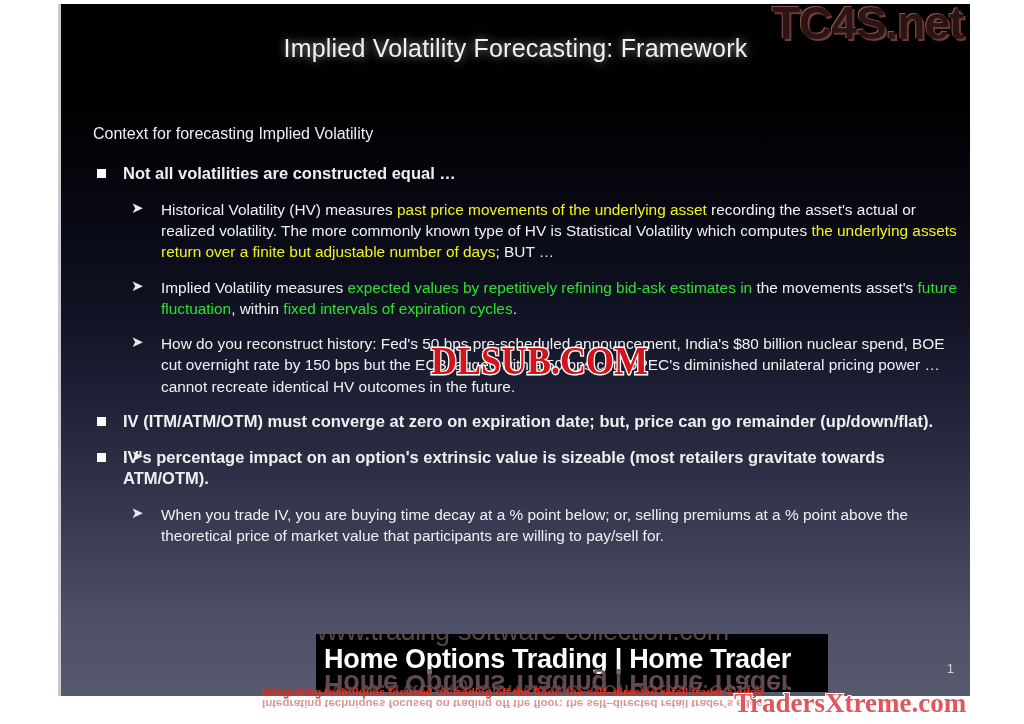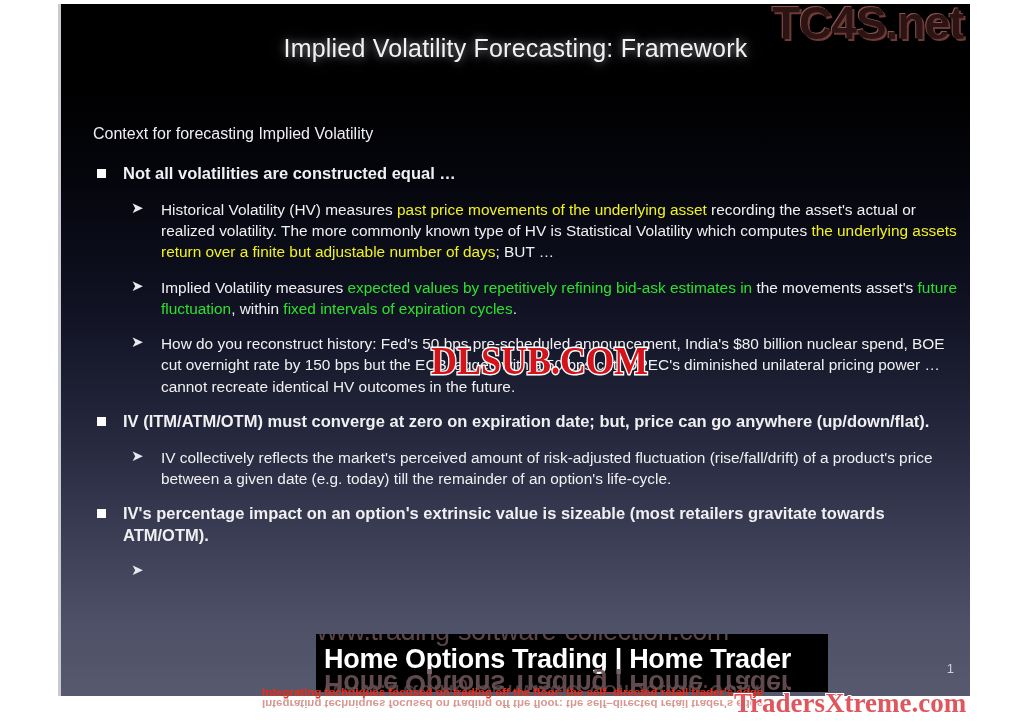--- a/index.html
+++ b/index.html
@@ -246,24 +246,24 @@
     <div id="title-bar"></div>
     <h1 id="title-text">Implied Volatility Forecasting: Framework</h1>
 
     <div id="body">
       <div class="lead">Context for forecasting Implied Volatility</div>
       <div id="bullet-host">
           <div class="l1"><span class="mk"></span><span>Not all volatilities are constructed equal …</span></div>
           <div class="l2"><span class="mk">➤</span><span><span>Historical Volatility (HV) measures </span><span class="hl-yellow">past price movements of the underlying asset</span><span> recording the asset's actual or realized volatility. The more commonly known type of HV is Statistical Volatility which computes </span><span class="hl-yellow">the underlying assets return over a finite but adjustable number of days</span><span>; BUT …</span></span></div>
           <div class="l2"><span class="mk">➤</span><span><span>Implied Volatility measures </span><span class="hl-green">expected values by repetitively refining bid-ask estimates in</span><span> the movements asset's </span><span class="hl-green">future fluctuation</span><span>, within </span><span class="hl-green">fixed intervals of expiration cycles</span><span>.</span></span></div>
           <div class="l2"><span class="mk">➤</span><span>How do you reconstruct history: Fed's 50 bps pre-scheduled announcement, India's $80 billion nuclear spend, BOE cut overnight rate by 150 bps but the ECB lagged with a 50 bps cut, OPEC's diminished unilateral pricing power … cannot recreate identical HV outcomes in the future.</span></div>
-          <div class="l1"><span class="mk"></span><span>IV (ITM/ATM/OTM) must converge at zero on expiration date; but, price can go anywhere (up/down/flat).</span></div>
-          <div class="l2"><span class="mk">➤</span><span>IV collectively reflects the market's perceived amount of risk-adjusted fluctuation (rise/fall/drift) of a product's price between a given date (e.g. today) till the remainder of an option's life-cycle.</span></div>
+          <div class="l1"><span class="mk"></span><span>IV (ITM/ATM/OTM) must converge at zero on expiration date; but, price can go remainder (up/down/flat).</span></div>
+          <div class="l2"><span class="mk">➤</span></div>
           <div class="l1"><span class="mk"></span><span>IV's percentage impact on an option's extrinsic value is sizeable (most retailers gravitate towards ATM/OTM).</span></div>
-          <div class="l2"><span class="mk">➤</span></div>
+          <div class="l2"><span class="mk">➤</span><span>When you trade IV, you are buying time decay at a % point below; or, selling premiums at a % point above the theoretical price of market value that participants are willing to pay/sell for.</span></div>
         </div>
     </div>
 
     <div id="page-num">1</div>
 
     <div class="wm" id="wm-dlsub">DLSUB.COM</div>
 
     <div id="bottom-band">
       <div id="bb-ghost-up">www.trading-software-collection.com</div>
       <div id="bb-main">Home Options Trading | Home Trader</div>

